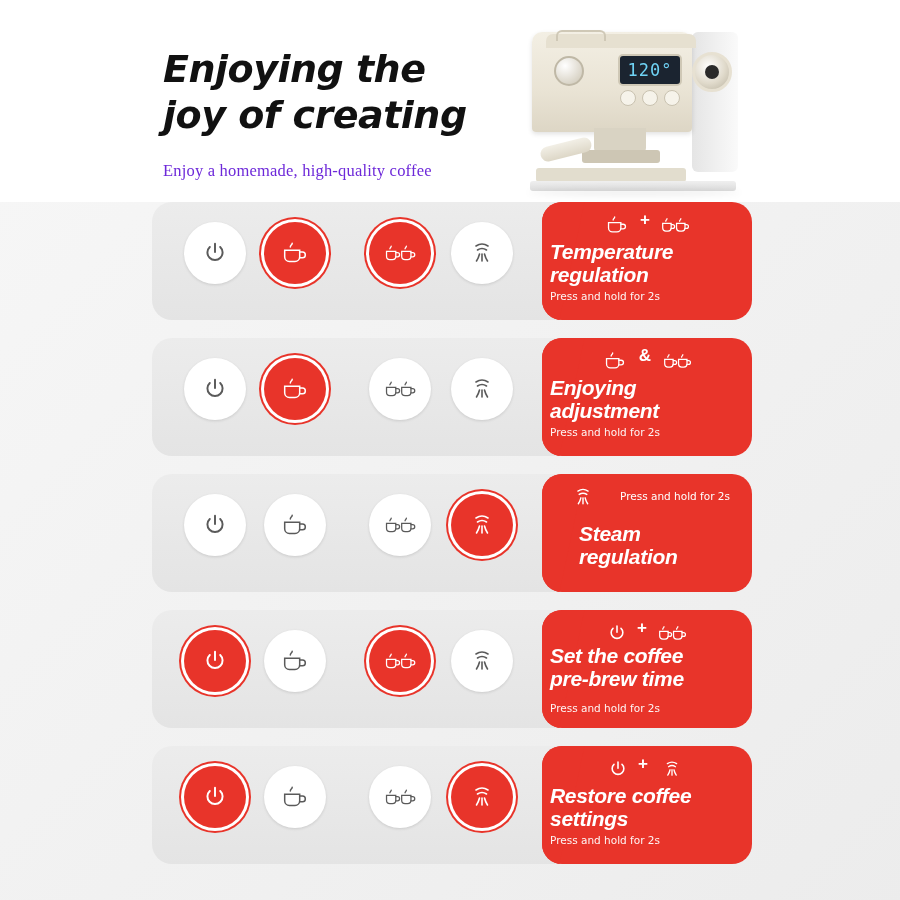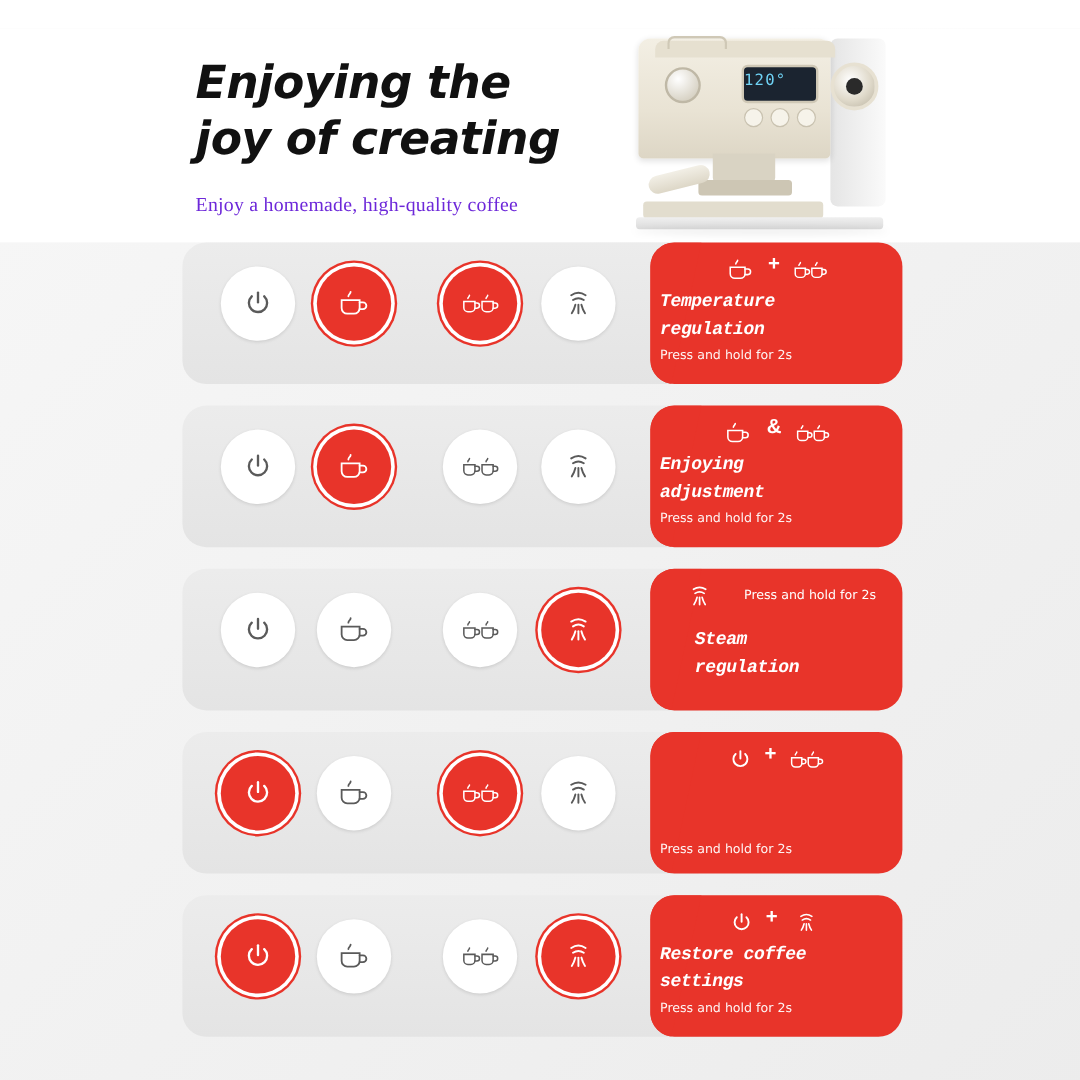--- a/index.html
+++ b/index.html
@@ -99,22 +99,23 @@
     height: 28px;
     background: #1b2430;
     border-radius: 5px;
     border: 2px solid #cfc8b6;
   }
   .m-screen span {
     position: absolute;
     left: 0;
     top: 4px;
     width: 60px;
+    text-align: center;
     font-family: "DejaVu Sans Mono", monospace;
-    font-size: 13px;
+    font-size: 17px;
     color: #6fd3f5;
     letter-spacing: 1px;
   }
   .m-dial {
     position: absolute;
     left: 22px;
     top: 24px;
     width: 26px;
     height: 26px;
     border-radius: 50%;
@@ -309,24 +310,24 @@
     font-weight: bold;
     vertical-align: 10px;
     margin: 0 6px;
   }
   .rp-title {
     position: absolute;
     left: 0;
     top: 38px;
     width: 202px;
     padding-left: 8px;
-    font-family: Liberation Mono, monospace;
+    font-family: Liberation Sans, sans-serif;
     font-weight: bold;
     font-style: italic;
-    font-size: 15px;
+    font-size: 21px;
     line-height: 23px;
     color: #ffffff;
     letter-spacing: -0.3px;
   }
   .rp-hold {
     position: absolute;
     left: 0;
     top: 88px;
     width: 202px;
     padding-left: 8px;
@@ -614,20 +615,24 @@
           <span class="plus">+</span>
           <svg width="30" height="20" viewBox="0 0 38 26" class="ico-white" stroke-width="1.6" stroke-linecap="round">
             <path d="M3 11 h11 v6 a4 4 0 0 1 -4 4 h-3 a4 4 0 0 1 -4 -4 z"></path>
             <path d="M14 12.5 h2 a2.5 2.5 0 0 1 0 5 h-2"></path>
             <path d="M7 8 c0 -1.6 1.6 -1.6 1.6 -3.2"></path>
             <path d="M21 11 h11 v6 a4 4 0 0 1 -4 4 h-3 a4 4 0 0 1 -4 -4 z"></path>
             <path d="M32 12.5 h2 a2.5 2.5 0 0 1 0 5 h-2"></path>
             <path d="M25 8 c0 -1.6 1.6 -1.6 1.6 -3.2"></path>
           </svg>
         </div>
+        <div class="rp-title">
+          <div>Set the coffee</div>
+          <div>pre-brew time</div>
+        </div>
         <div class="rp-hold">Press and hold for 2s</div>
       </div>
     </div>
 
     <div class="row">
       <div class="row-left">
         <div class="btns">
           <div class="btn p0 active">
             <svg width="26" height="26" viewBox="0 0 24 24" class="ico-white" stroke-width="1.8" stroke-linecap="round">
               <path d="M12 3.5 L12 11"></path>

